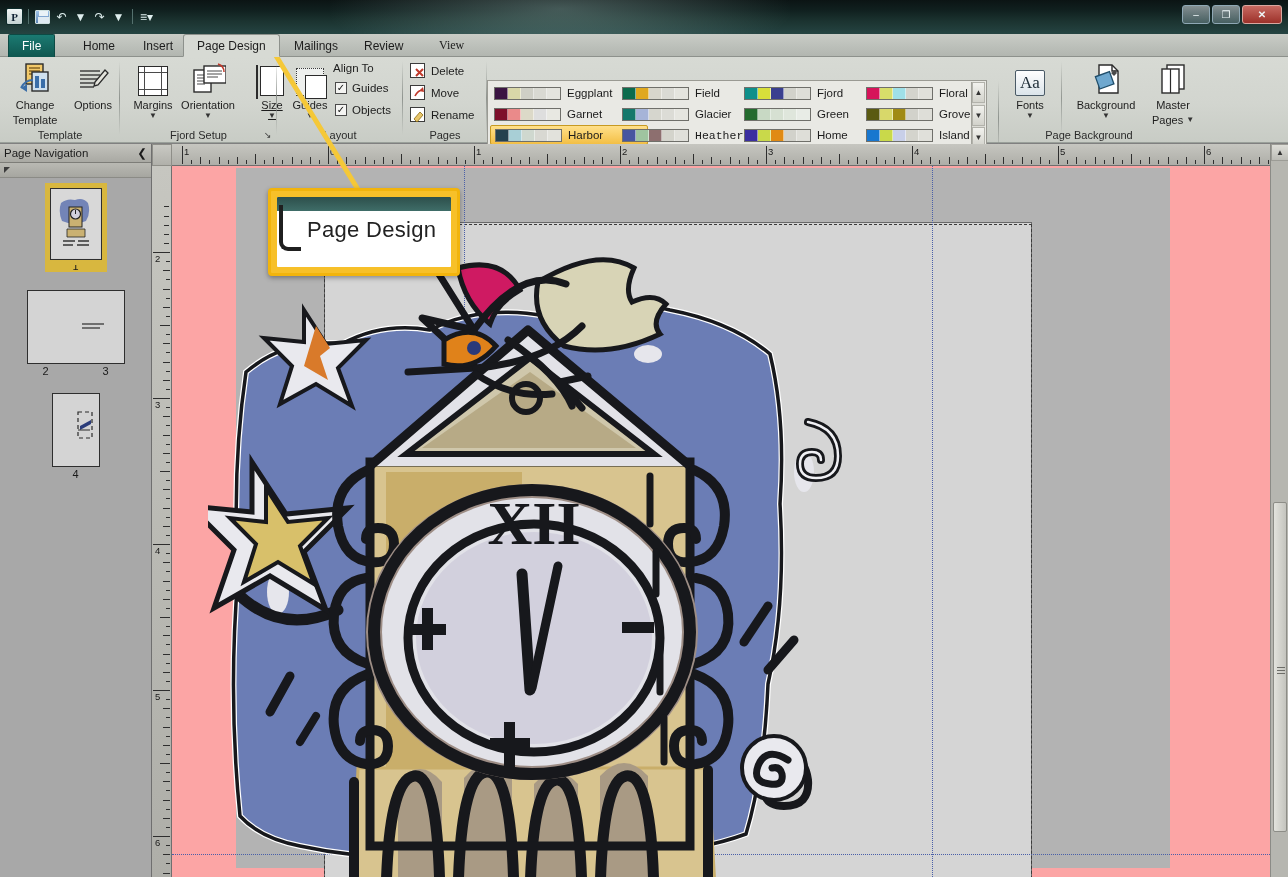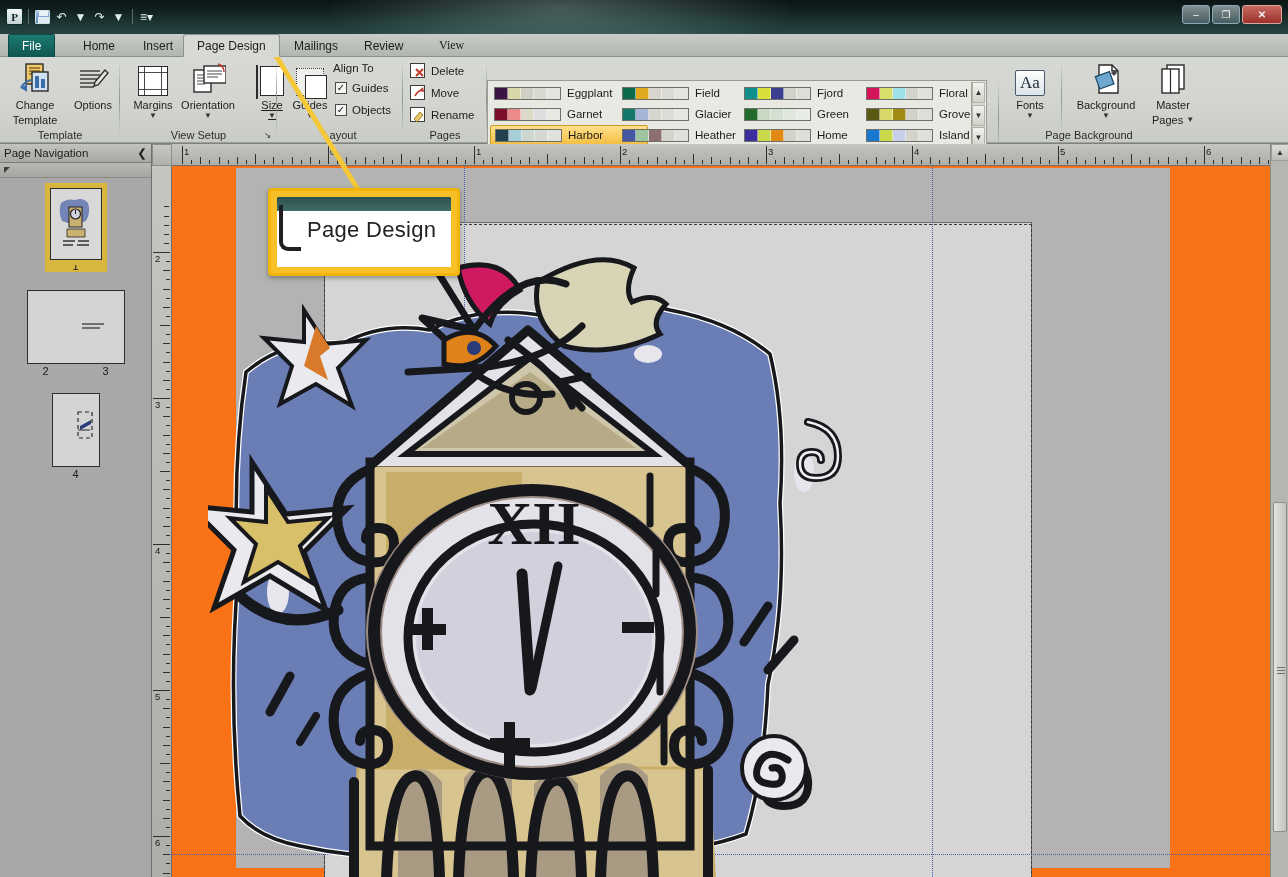--- a/index.html
+++ b/index.html
@@ -204,21 +204,21 @@
     position:absolute; left:152px; top:166px; width:20px; height:711px;
     background:linear-gradient(180deg,#c6c6c0,#aeaea8);
     border-right:1px solid #6f6f6f; overflow:hidden;
   }
   .tick{ position:absolute; background:#2e2e2e; }
   .rnum{ position:absolute; font-size:9.5px; color:#1a1a1a; }
 
   
   .canvas{
     position:absolute; left:172px; top:166px; width:1098px; height:711px;
-    background:#f97316; overflow:hidden;
+    background:#fca5a5; overflow:hidden;
   }
   .scratch{
     position:absolute; left:64px; top:2px; width:934px; height:700px; background:#b3b3b3;
   }
   .sheet{
     position:absolute; left:152px; top:56px; width:708px; height:720px;
     background:#d5d5d5; border:1px solid #6a6a6a;
   }
   .margin-guide{
     position:absolute; left:152px; top:58px; width:708px; height:700px;
@@ -395,21 +395,21 @@
         <div class="caret">▼</div>
       </div>
 
       <div class="bigbtn" style="left:121px;text-decoration:underline;">
         <div class="icn">
             <div class="ico-size"></div>
           </div>
         <div class="lbl">Size</div>
         <div class="caret">▼</div>
       </div>
-      <div class="glabel">View Setup</div>
+      <div class="glabel">Fjord Setup</div>
       <div class="dlg-launch">↘</div>
       <div class="divider"></div>
     </div>
 
     <div class="rgroup" style="left:277px; width:126px;">
       <div class="bigbtn" style="left:2px;">
         <div class="icn">
             <div class="ico-guides"></div>
           </div>
         <div class="lbl">Guides</div>
@@ -508,21 +508,21 @@
         <div class="scheme-cell" style="left:130px; top:23px;">
           <span class="swatches">
               <span style="background: rgb(20, 120, 107);"></span>
               <span style="background: rgb(166, 180, 216);"></span>
               <span style="background: rgb(214, 214, 206);"></span>
               <span style="background: rgb(220, 220, 214);"></span>
               <span style="background: rgb(230, 230, 224);"></span>
             </span>
           <span>Glacier</span>
         </div>
-        <div class="scheme-cell" style="left:130px; top:44px;">
+        <div class="scheme-cell" style="left:130px; top:44px;font-family:Liberation Mono, monospace;">
           <span class="swatches">
               <span style="background: rgb(71, 86, 160);"></span>
               <span style="background: rgb(159, 196, 160);"></span>
               <span style="background: rgb(141, 111, 111);"></span>
               <span style="background: rgb(212, 212, 204);"></span>
               <span style="background: rgb(224, 224, 218);"></span>
             </span>
           <span>Heather</span>
         </div>
 

